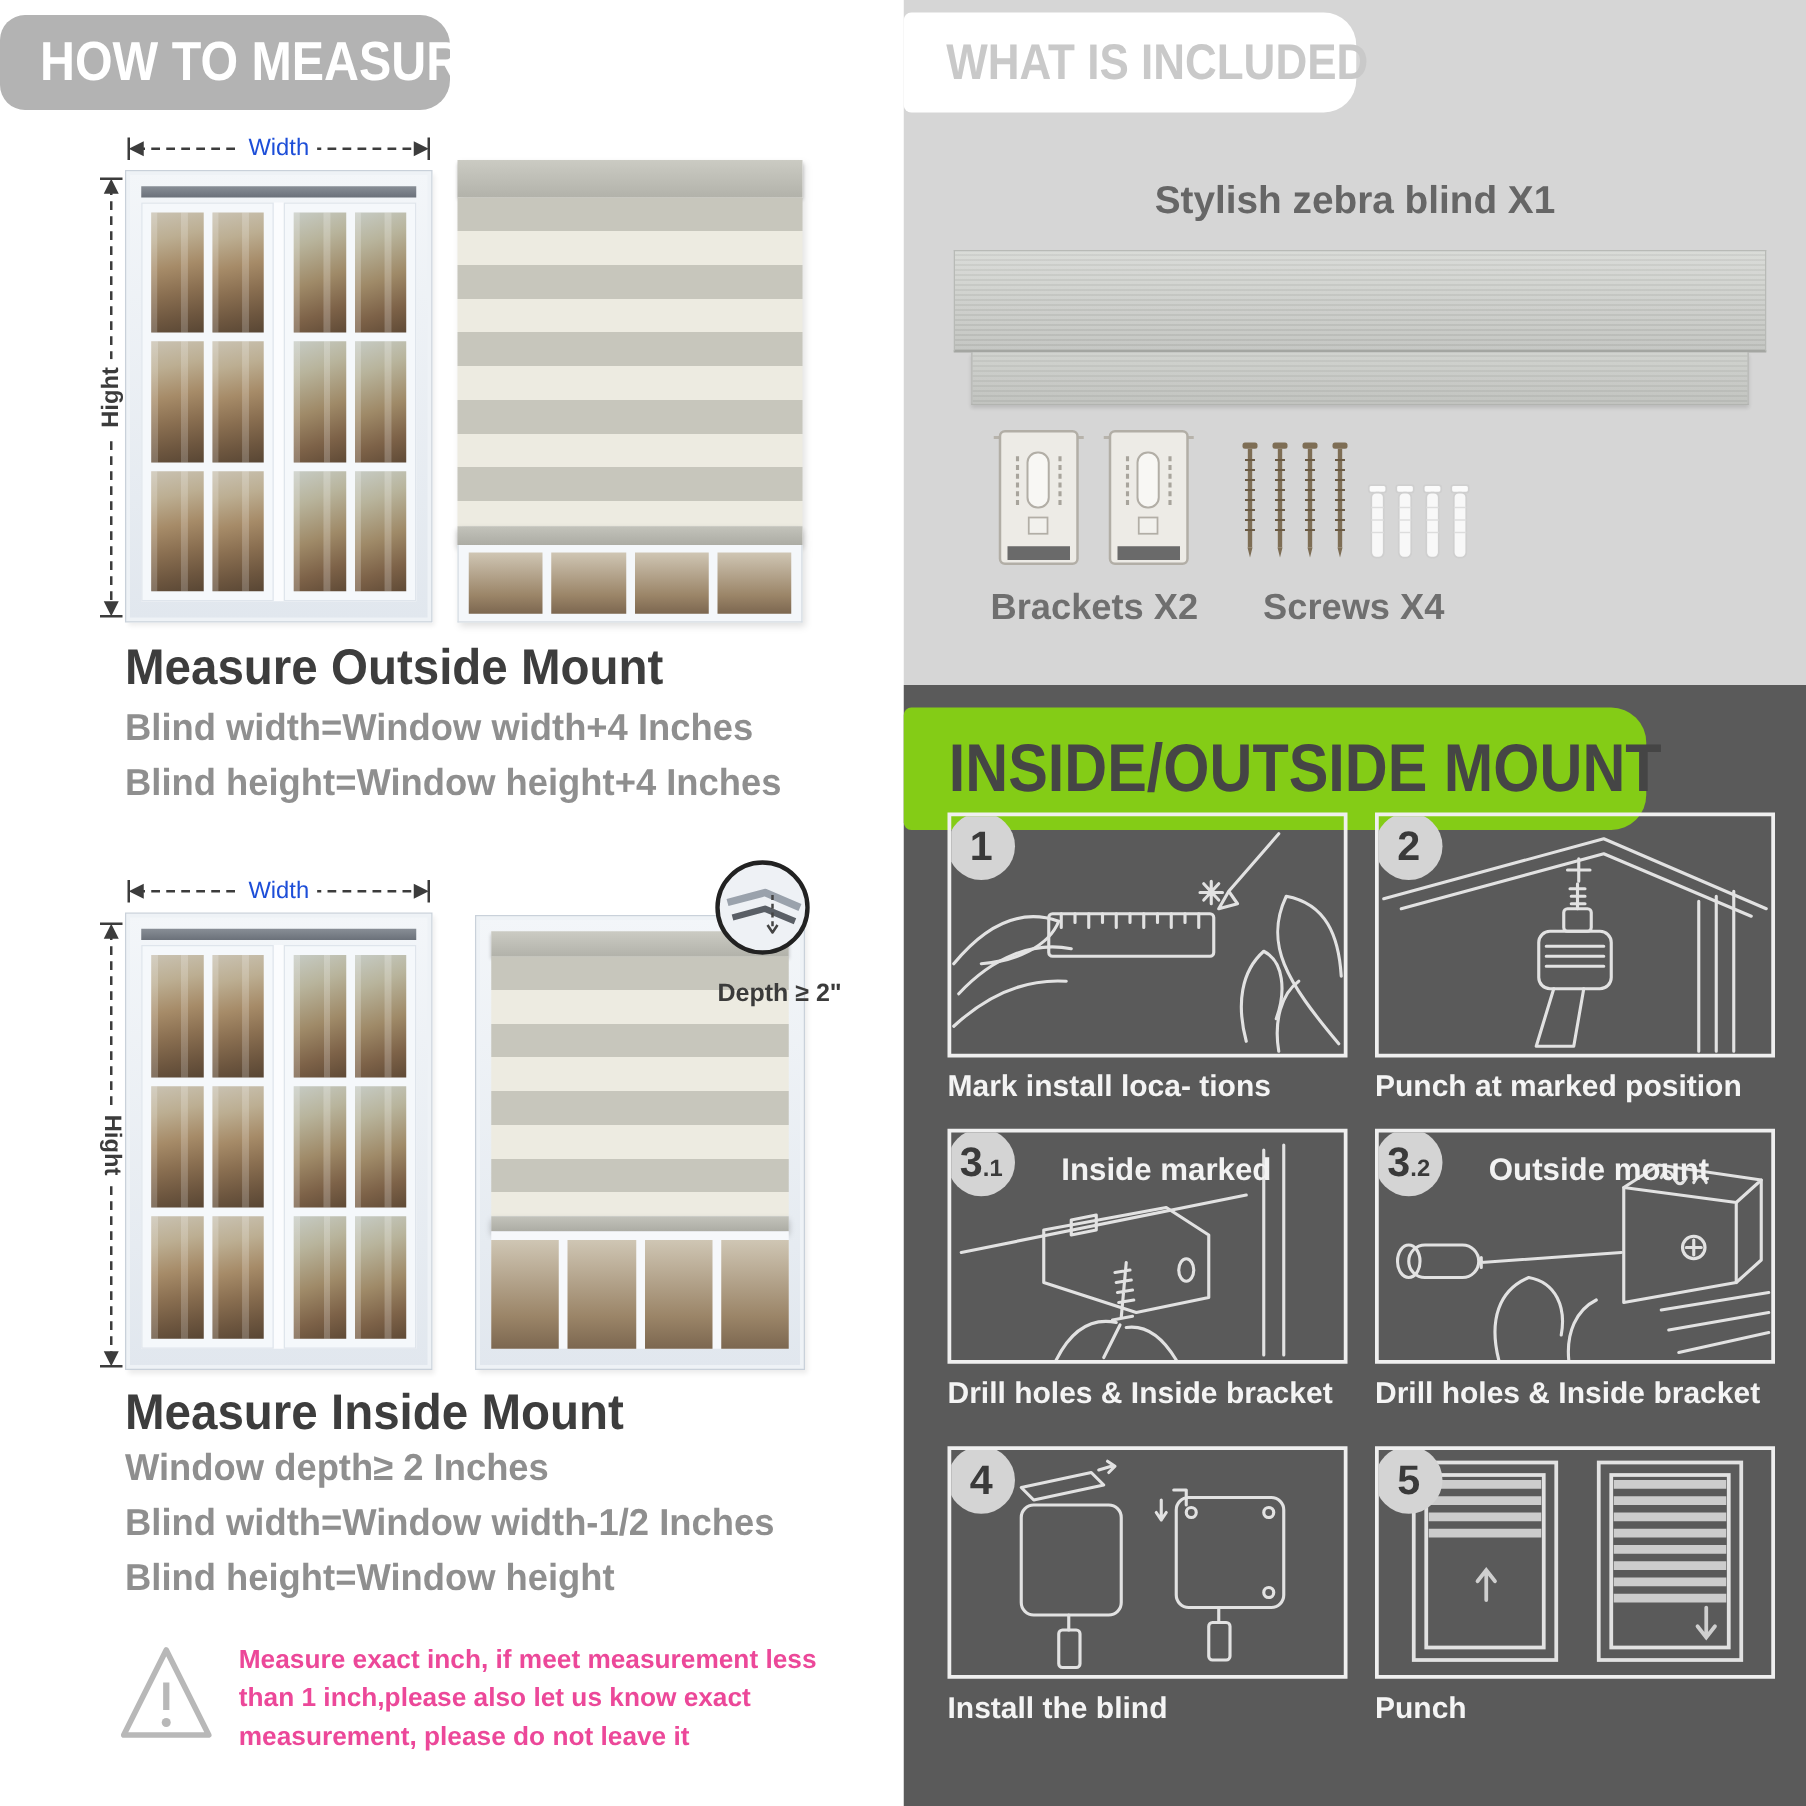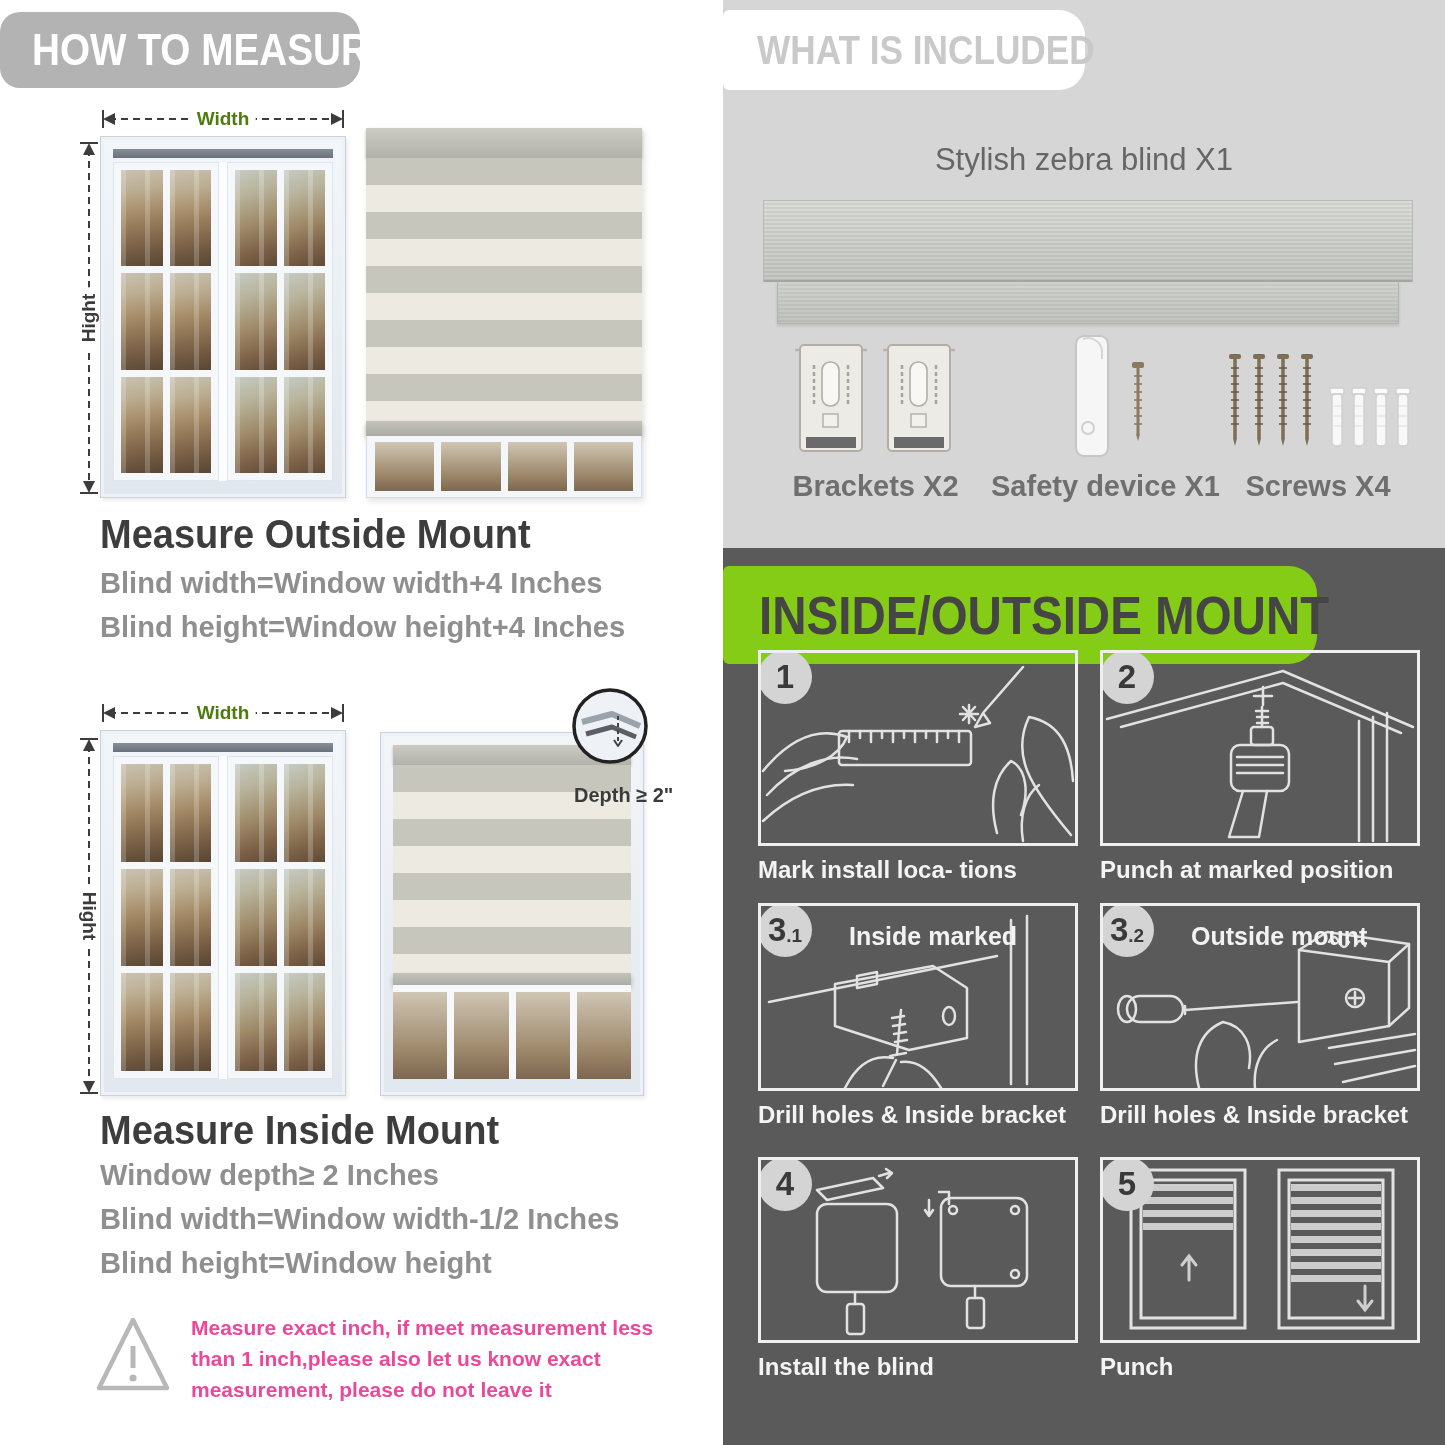--- a/index.html
+++ b/index.html
@@ -61,21 +61,21 @@
   .blind-in { height:72%; display:flex; flex-direction:column; }
   .blind-in .cassette { height:20px; }
   .blind-in .botrail { height:12px; }
   .peek2 { height:28%; background:#f6f8fb; padding-top:7px; display:grid; grid-template-columns:1fr 1fr 1fr 1fr; gap:7px; }
 
   
   .arrow-h { position:absolute; height:22px; }
   .arrow-h svg, .arrow-v svg { position:absolute; inset:0; }
   .arrow-label {
     position:absolute; left:50%; top:0; transform:translateX(-50%);
-    background:#ffffff; padding:0 6px; font-size:19px; font-weight:bold; color:#4d7c0f; line-height:22px;
+    background:#ffffff; padding:0 6px; font-size:19px; font-weight:normal; color:#1d4ed8; line-height:22px;
   }
   .arrow-v { position:absolute; width:22px; }
   .arrow-label-v {
     position:absolute; left:50%; top:50%;
     background:#ffffff; padding:6px 0; font-size:19px; font-weight:bold; color:#3b3b3b;
     writing-mode:vertical-rl;
   }
   .rot180 { transform:translate(-50%,-50%) rotate(180deg); }
   .rot0   { transform:translate(-50%,-50%); }
 
@@ -85,21 +85,21 @@
   .warn-text span { display:block; font-size:21px; line-height:31px; font-weight:bold; color:#ec4899; }
 
   
   .included { position:absolute; left:723px; top:0; width:722px; height:548px; background:#d6d6d6; }
   .hdr-white {
     position:absolute; left:0; top:10px; width:362px; height:80px; background:#ffffff;
     border-radius:6px 26px 26px 6px;
     color:#c9c9c9; font-weight:bold; font-size:40px; line-height:80px; padding-left:34px;
   }
   .product-label { position:absolute; left:0; top:142px; width:100%; text-align:center;
-    font-size:31px; font-weight:normal; color:#666666; }
+    font-size:31px; font-weight:bold; color:#666666; }
   .headrail { position:absolute; left:40px; top:200px; width:650px; }
   .rail-top {
     height:82px;
     background:
       repeating-linear-gradient(180deg, rgba(255,255,255,.10) 0 2px, rgba(0,0,0,.035) 2px 4px),
       linear-gradient(180deg,#d6d8d4 0%,#c9cbc7 55%,#bfc1bd 100%);
     border:1px solid #b8bab6; border-bottom:2px solid #a4a6a2;
   }
   .rail-bottom {
     height:42px; margin:0 14px;
@@ -347,34 +347,20 @@
                 <rect x="11" y="95" width="50" height="11" fill="#6a6a6a"></rect>
               </g>
             </defs>
             <use href="#bk" x="2" y="6"></use>
             <use href="#bk" x="90" y="6"></use>
           </svg>
         </div>
         <div class="item-label">Brackets X2</div>
       </div>
 
-      <div class="item item-safety">
-        <div class="item-art">
-          <svg width="112" height="126" viewBox="0 0 112 126">
-            <rect x="26" y="2" width="32" height="120" rx="8" fill="rgba(255,255,255,.78)" stroke="#c6c6c6" stroke-width="2"></rect>
-            <path d="M33,5 a14,14 0 0 1 19,12 v8" fill="none" stroke="#d6d6d6" stroke-width="2"></path>
-            <circle cx="38" cy="94" r="6" fill="none" stroke="#cfcfcf" stroke-width="2"></circle>
-            <rect x="82" y="28" width="12" height="6" rx="2" fill="#8a7a60"></rect>
-            <line x1="88" y1="34" x2="88" y2="100" stroke="#8a7a60" stroke-width="3"></line>
-            <path d="M84,42 h8 M84,50 h8 M84,58 h8 M84,66 h8 M84,74 h8 M84,82 h8 M84,90 h8" stroke="#8a7a60" stroke-width="1.5"></path>
-            <path d="M86,100 l2,7 l2,-7" fill="#8a7a60"></path>
-          </svg>
-        </div>
-        <div class="item-label">Safety device X1</div>
-      </div>
 
       <div class="item item-screws">
         <div class="item-art">
           <svg width="186" height="120" viewBox="0 0 186 120">
             <defs>
               <g id="scr">
                 <rect x="-6" y="0" width="12" height="5" rx="2" fill="#7e6e55"></rect>
                 <line x1="0" y1="5" x2="0" y2="84" stroke="#7e6e55" stroke-width="3.5"></line>
                 <path d="M-4,14 h8 M-4,22 h8 M-4,30 h8 M-4,38 h8 M-4,46 h8 M-4,54 h8 M-4,62 h8 M-4,70 h8" stroke="#6a5a44" stroke-width="1.5" fill="none"></path>
                 <path d="M-2,84 l2,8 l2,-8" fill="#7e6e55"></path>

